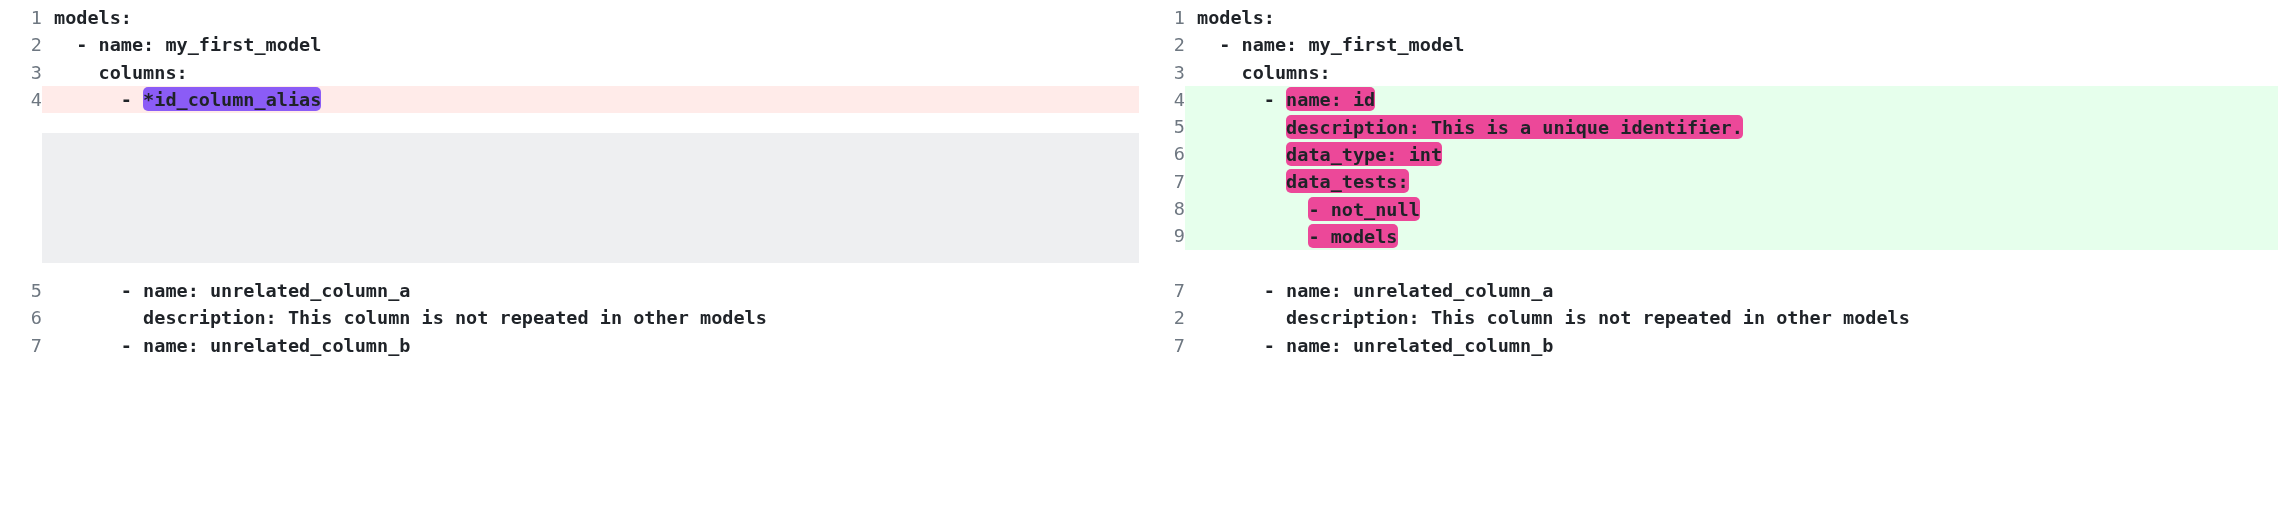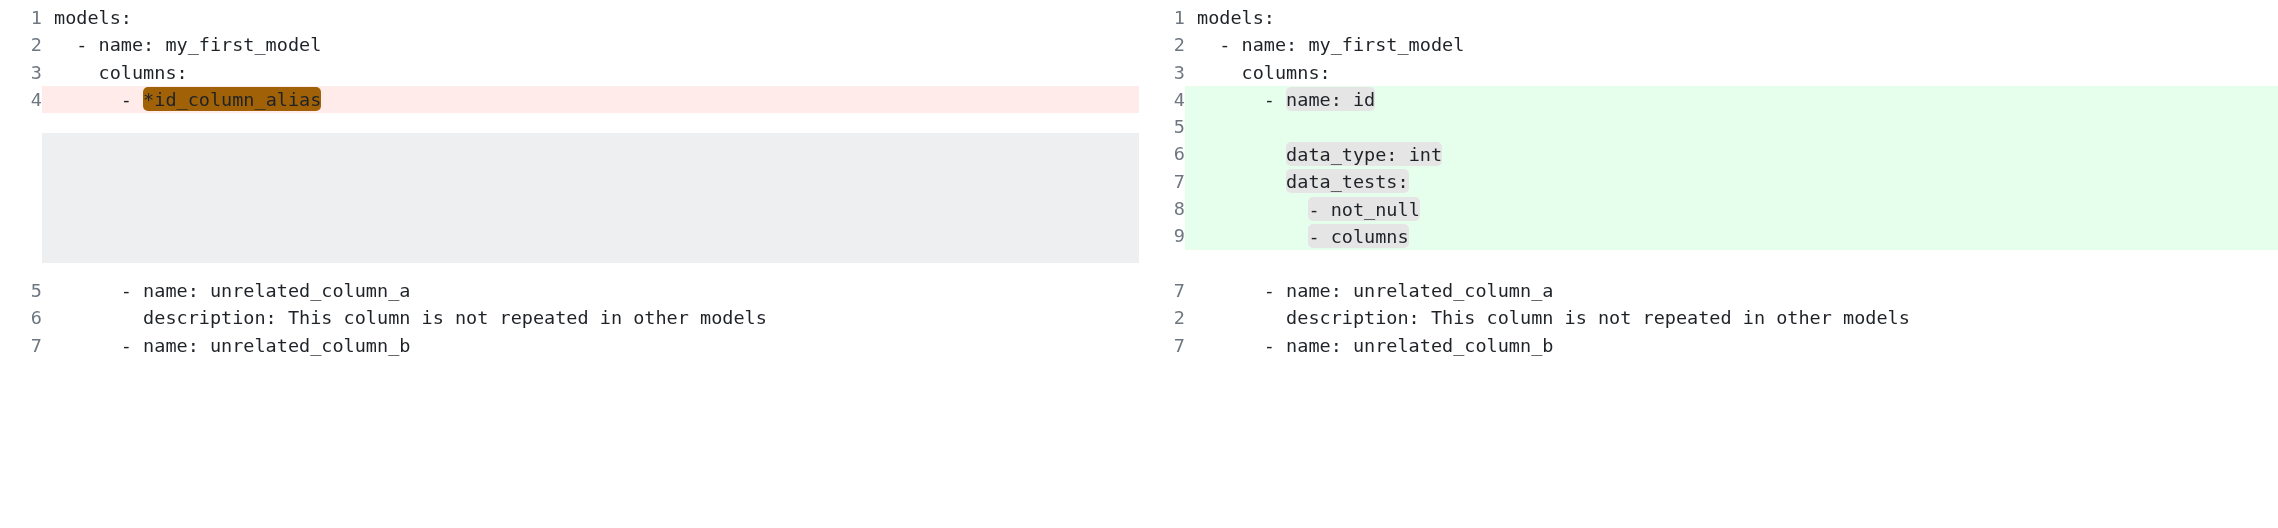--- a/index.html
+++ b/index.html
@@ -50,37 +50,38 @@
   }
   .pane-right .ln { width: 46px; min-width: 46px; }
   .code-text {
     padding-left: 12px;
     color: #1f2328;
     font-family: "DejaVu Sans Mono", "Liberation Mono", monospace;
     font-size: 18.5px;
     flex: 1;
     position: relative;
     z-index: 2;
+    font-weight: bold;
   }
   .code-text .tok { display: inline; border-radius: 5px; padding: 1.5px 0; }
 
   
   .band {
     position: absolute;
     left: 0; right: 0;
     top: 0; bottom: 0;
     z-index: 0;
     pointer-events: none;
   }
   .band-del { background: #ffebe9; left: 42px; }
   .band-add { background: #e6ffec; left: 46px; }
 
   
-  .tok-del { background: #a16207; border-radius: 5px; }
-  .tok-add { background: #e5e5e5; border-radius: 5px; }
+  .tok-del { background: #8b5cf6; border-radius: 5px; }
+  .tok-add { background: #ec4899; border-radius: 5px; }
 
   
   .filler {
     position: absolute;
     background: #eeeff1;
     border-radius: 0px;
   }
   .spacer-line { height: 27.3px; }
 </style>
 </head>
@@ -158,21 +159,21 @@
 
       <div class="code-line">
         <span class="band band-add"></span>
         <span class="ln">4</span>
         <span class="code-text"><span class="tok">      - </span><span class="tok tok-add">name: id</span></span>
       </div>
 
       <div class="code-line">
         <span class="band band-add"></span>
         <span class="ln">5</span>
-        <span class="code-text"><span class="tok">        </span></span>
+        <span class="code-text"><span class="tok">        </span><span class="tok tok-add">description: This is a unique identifier.</span></span>
       </div>
 
       <div class="code-line">
         <span class="band band-add"></span>
         <span class="ln">6</span>
         <span class="code-text"><span class="tok">        </span><span class="tok tok-add">data_type: int</span></span>
       </div>
 
       <div class="code-line">
         <span class="band band-add"></span>
@@ -182,21 +183,21 @@
 
       <div class="code-line">
         <span class="band band-add"></span>
         <span class="ln">8</span>
         <span class="code-text"><span class="tok">          </span><span class="tok tok-add">- not_null</span></span>
       </div>
 
       <div class="code-line">
         <span class="band band-add"></span>
         <span class="ln">9</span>
-        <span class="code-text"><span class="tok">          </span><span class="tok tok-add">- columns</span></span>
+        <span class="code-text"><span class="tok">          </span><span class="tok tok-add">- models</span></span>
       </div>
 
       <div class="spacer-line"></div>
 
       <div class="code-line">
         <span class="ln">7</span>
         <span class="code-text">      - name: unrelated_column_a</span>
       </div>
 
       <div class="code-line">

